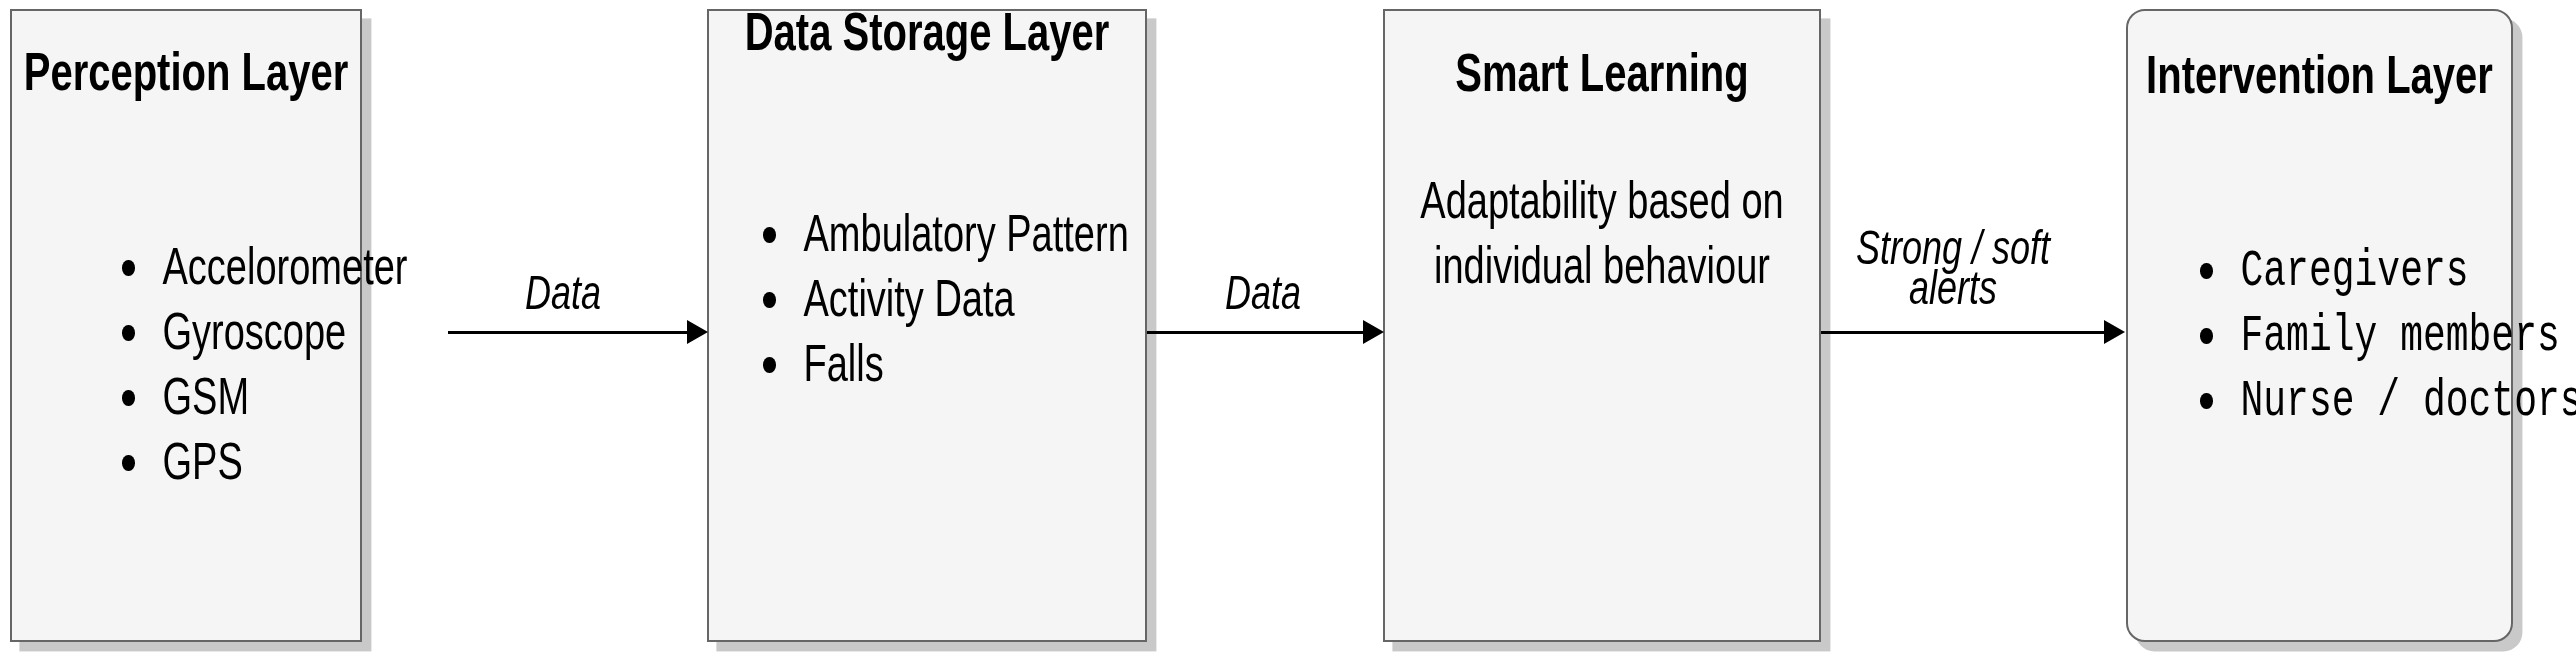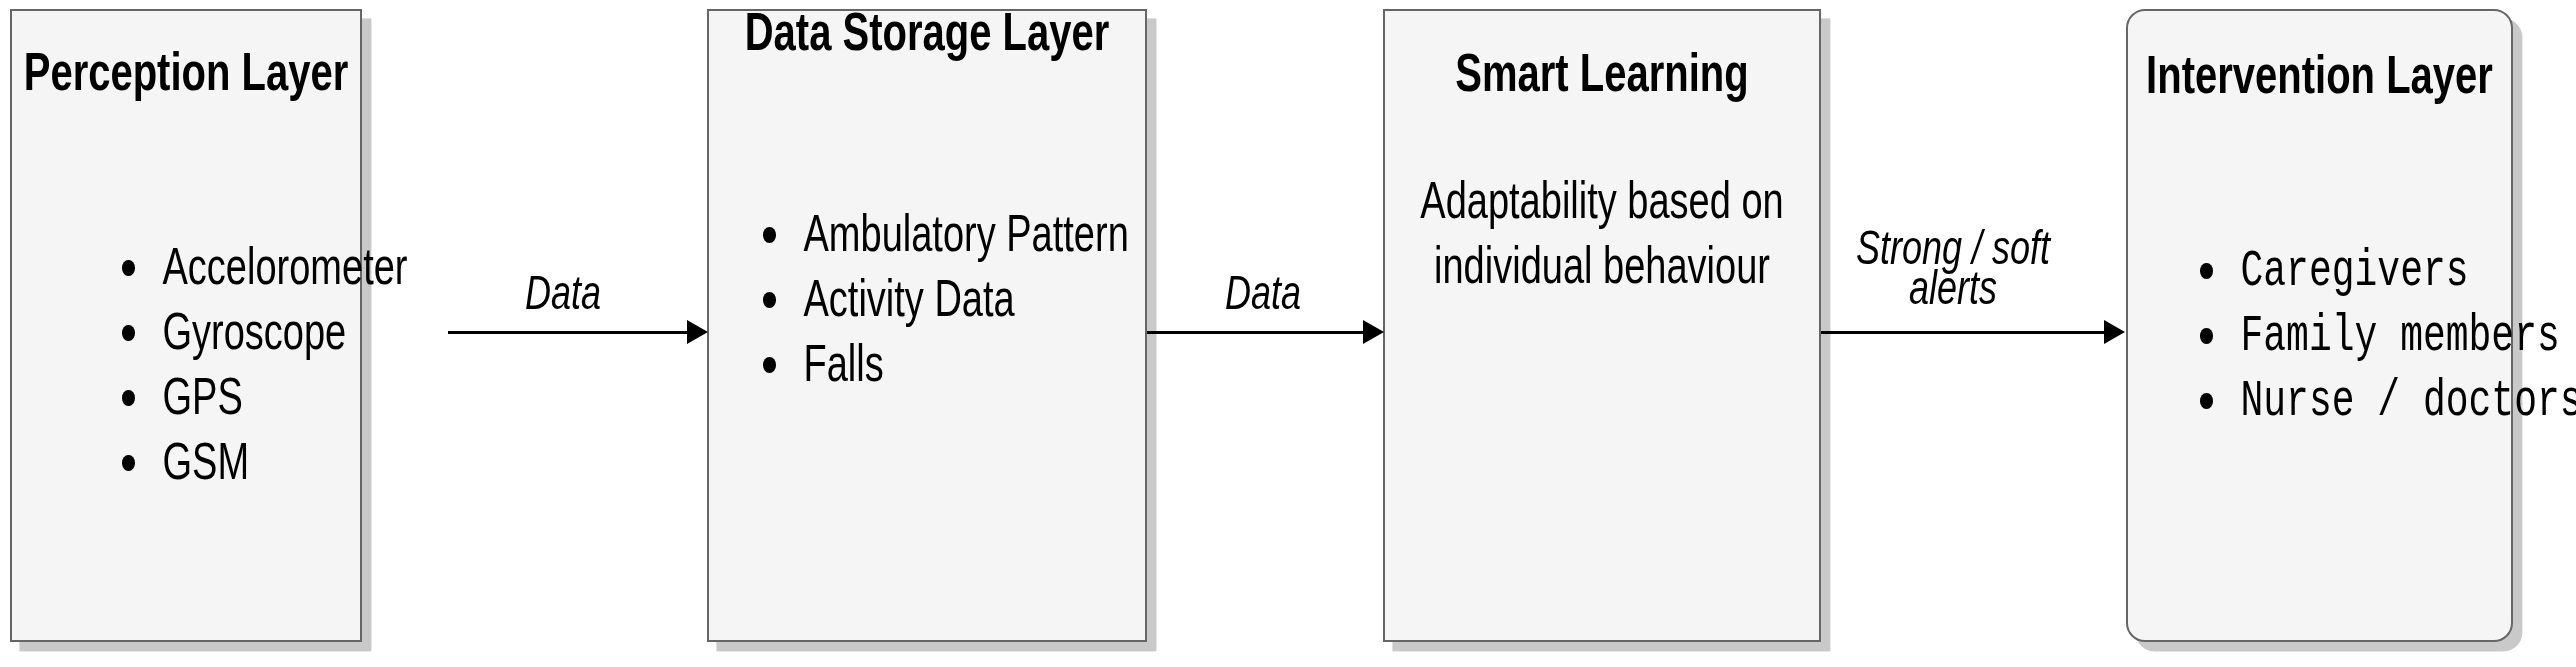--- a/index.html
+++ b/index.html
@@ -115,25 +115,25 @@
       <li class="list-item">
         <span class="bullet-dot"></span>
         <span class="stretch">Accelorometer</span>
       </li>
       <li class="list-item">
         <span class="bullet-dot"></span>
         <span class="stretch">Gyroscope</span>
       </li>
       <li class="list-item">
         <span class="bullet-dot"></span>
+        <span class="stretch">GSM</span>
+      </li>
+      <li class="list-item">
+        <span class="bullet-dot"></span>
         <span class="stretch">GPS</span>
-      </li>
-      <li class="list-item">
-        <span class="bullet-dot"></span>
-        <span class="stretch">GSM</span>
       </li>
     </ul>
   </section>
 
   <section class="box" style="left:1383px; width:438px;">
     <h2 class="box-title" style="top:29px;">
       <span class="stretch">Smart Learning</span>
     </h2>
     <div class="box-body" style="top:158px;">
       <div class="body-line">

